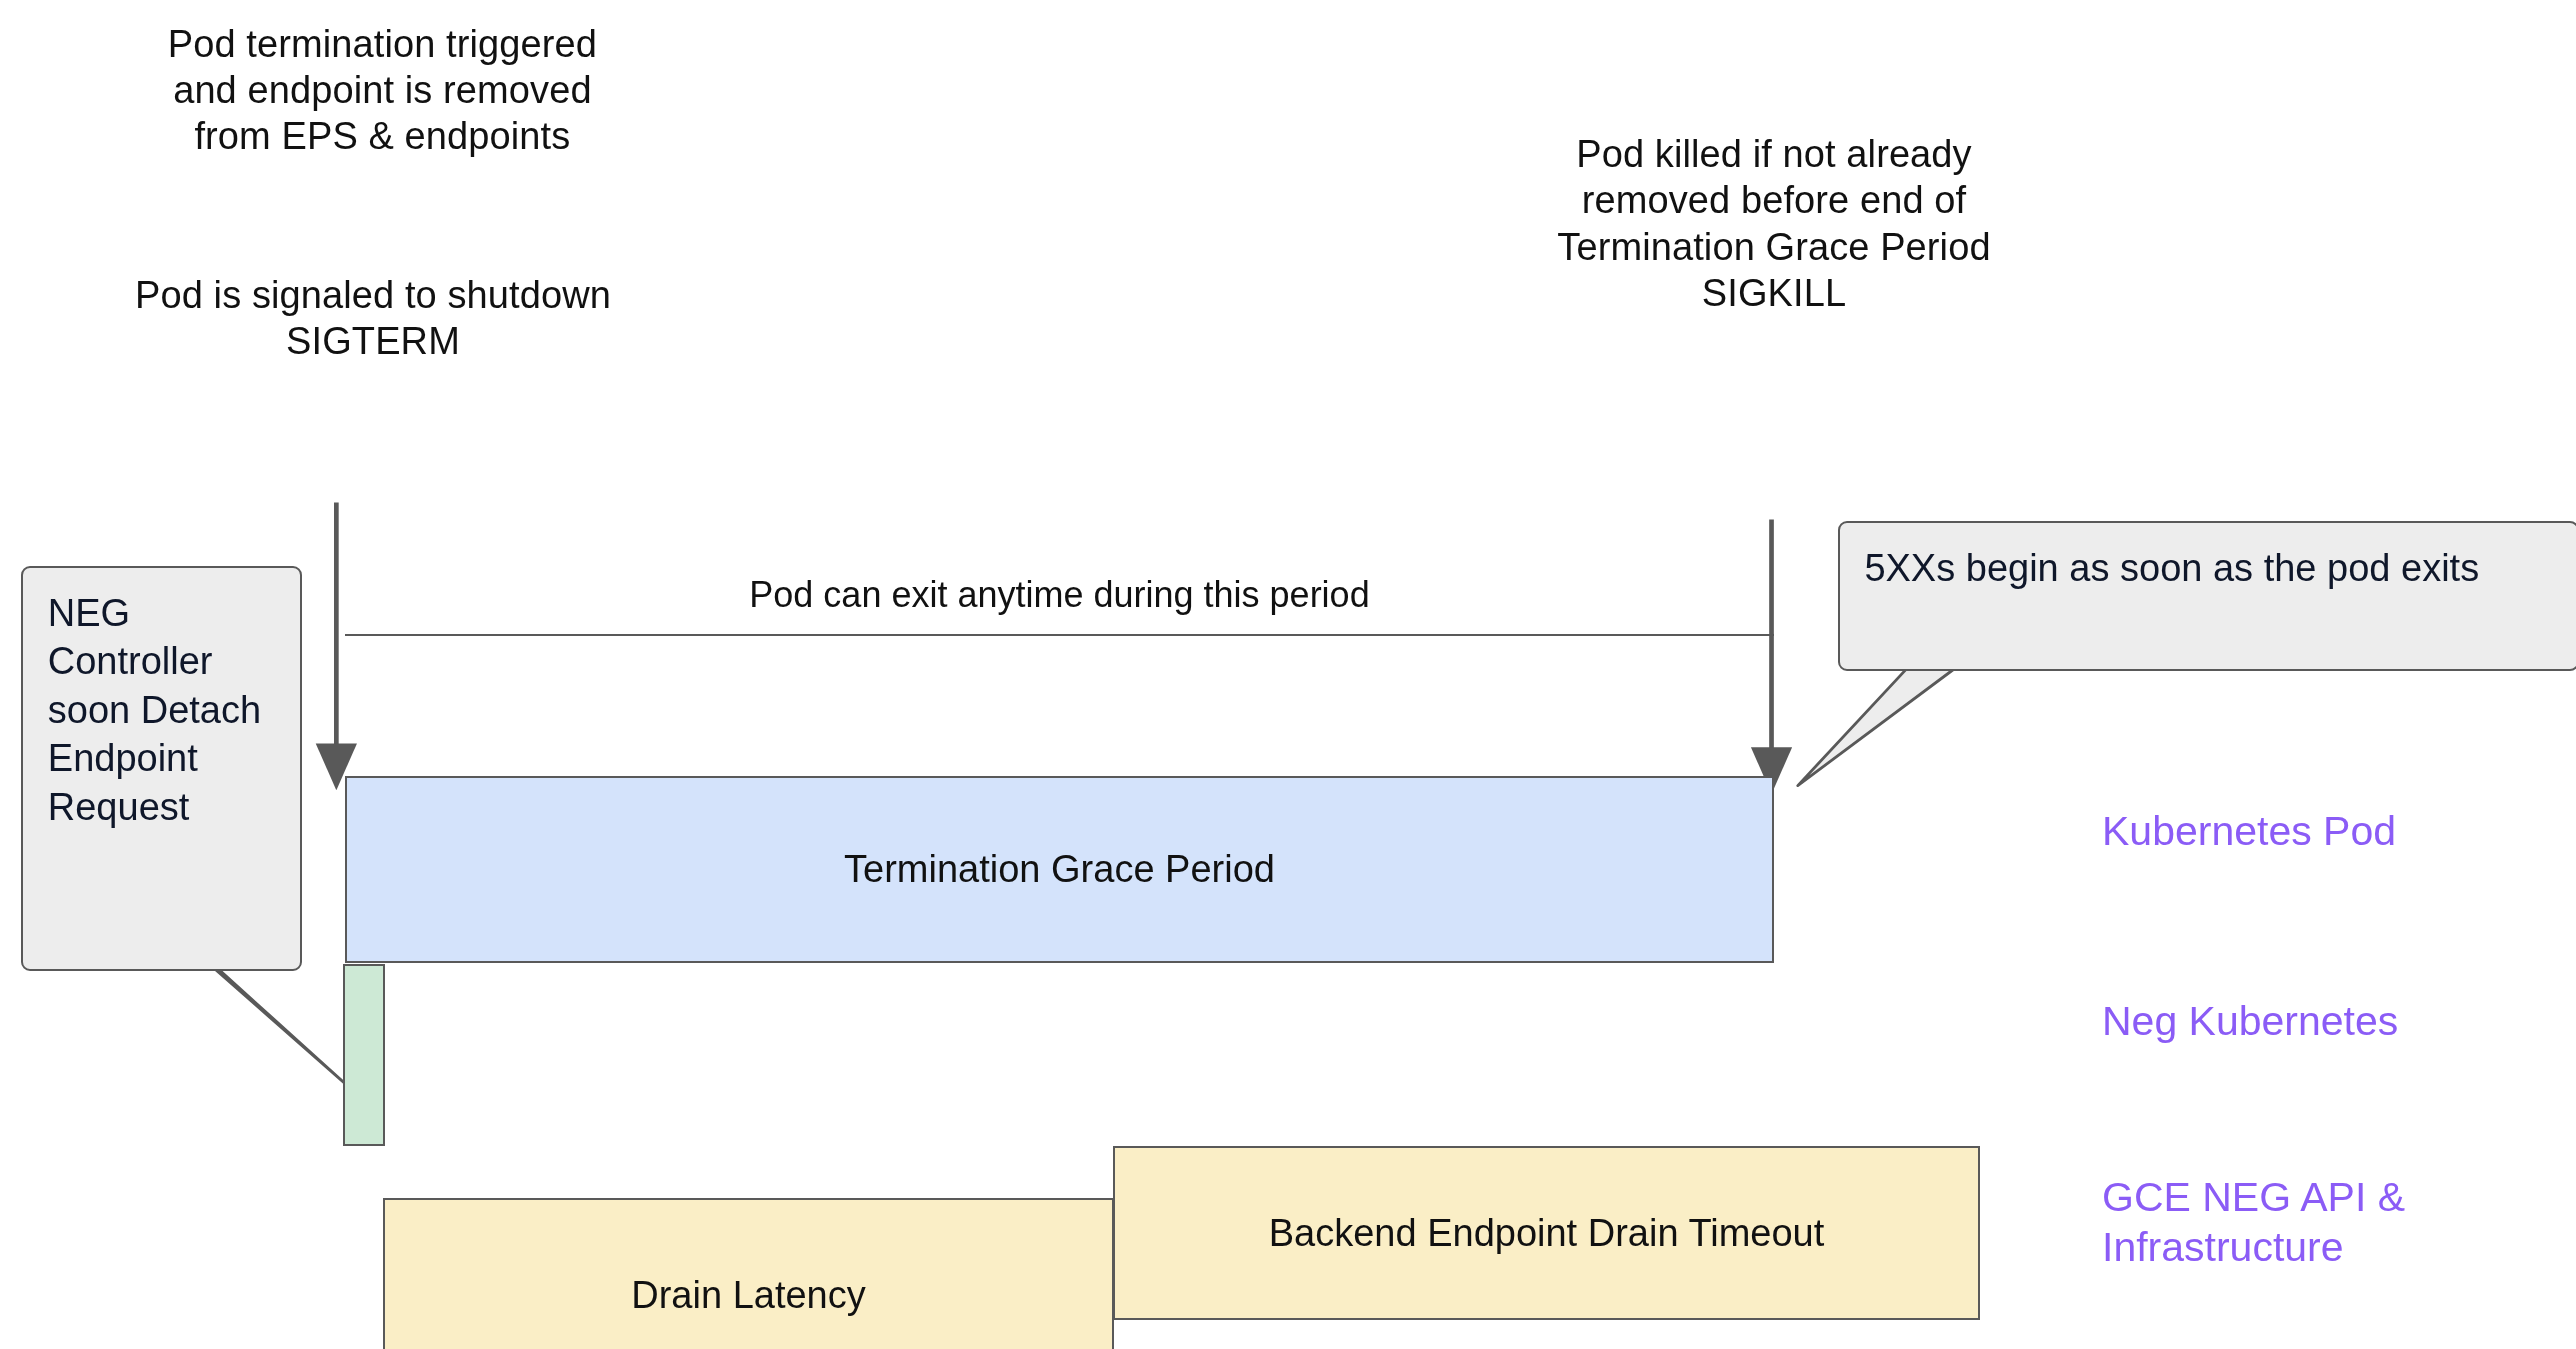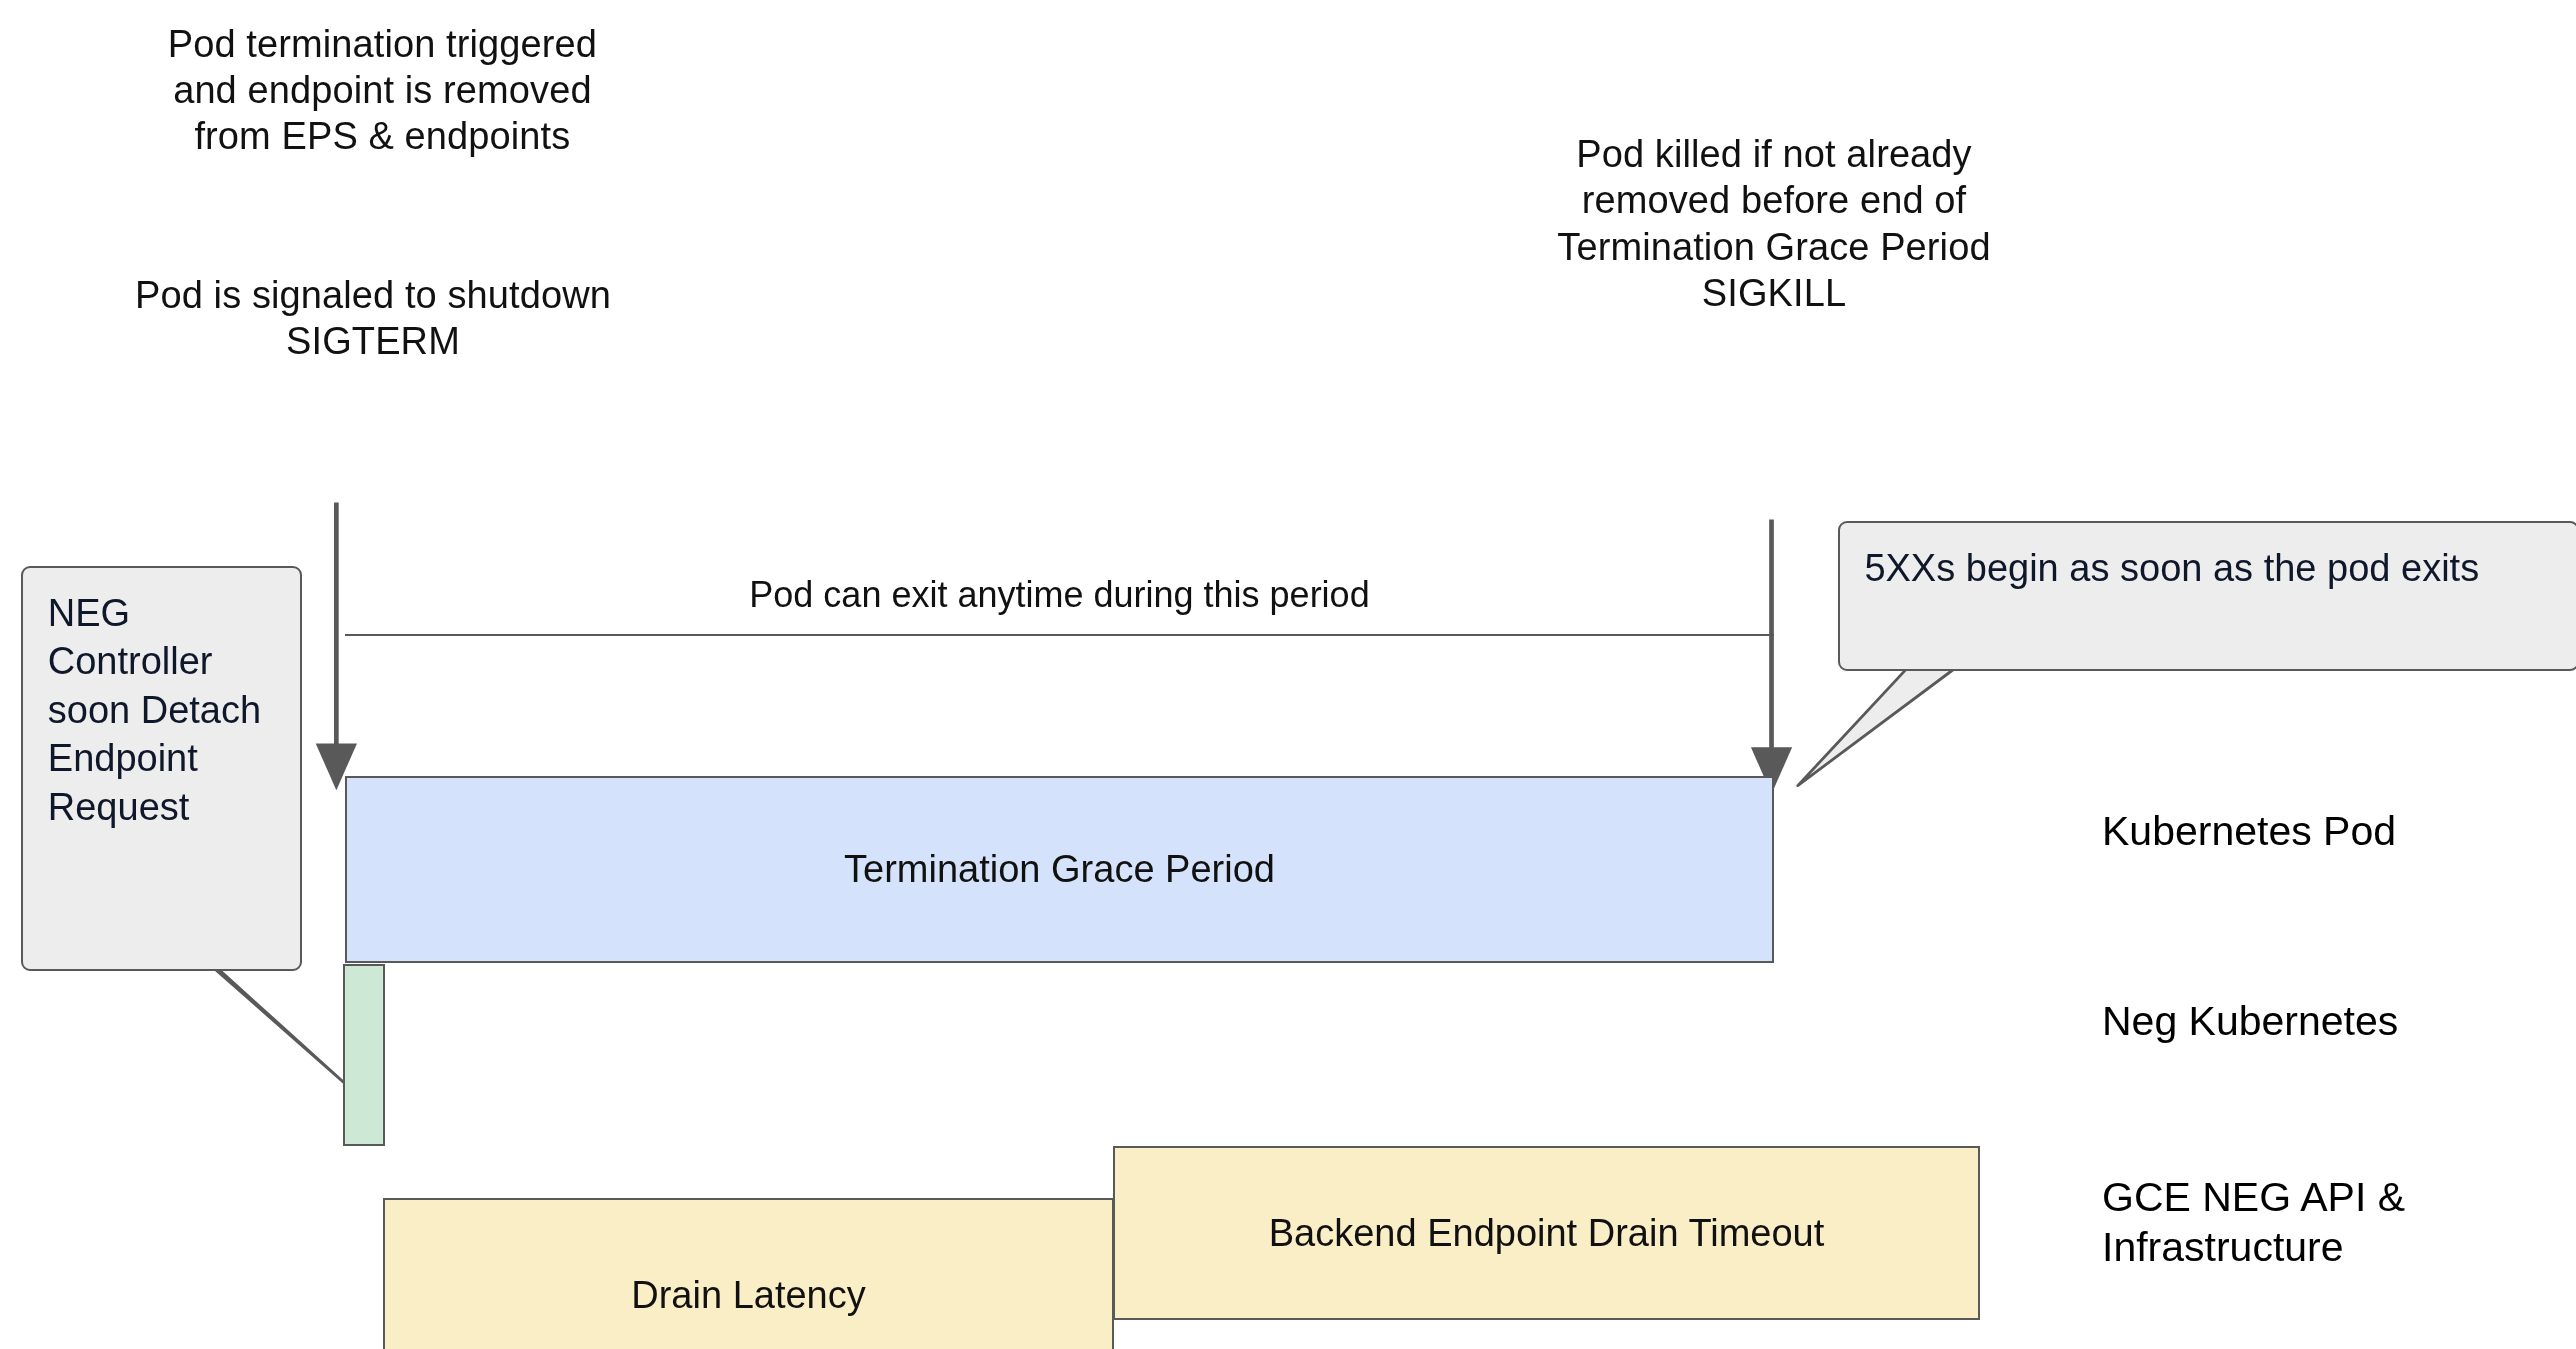--- a/index.html
+++ b/index.html
@@ -53,21 +53,21 @@
   }
   #bar-bsdt{
     left:1101px; top:1146px; width:867px; height:174px;
   }
 
   
   .lane-label{
     position:absolute;
     font-size:41px;
     line-height:1.22;
-    color:#000000;
+    color:#8b5cf6;
     white-space:pre-line;
   }
   #lane-pod { left:2090px; top:806px; width:469px; }
   #lane-neg { left:2090px; top:996px; width:469px; }
   #lane-gce { left:2090px; top:1172px; width:469px; }
 
   
   #period-line{
     position:absolute;
     left:333px; top:634px; width:1429px; height:0;

